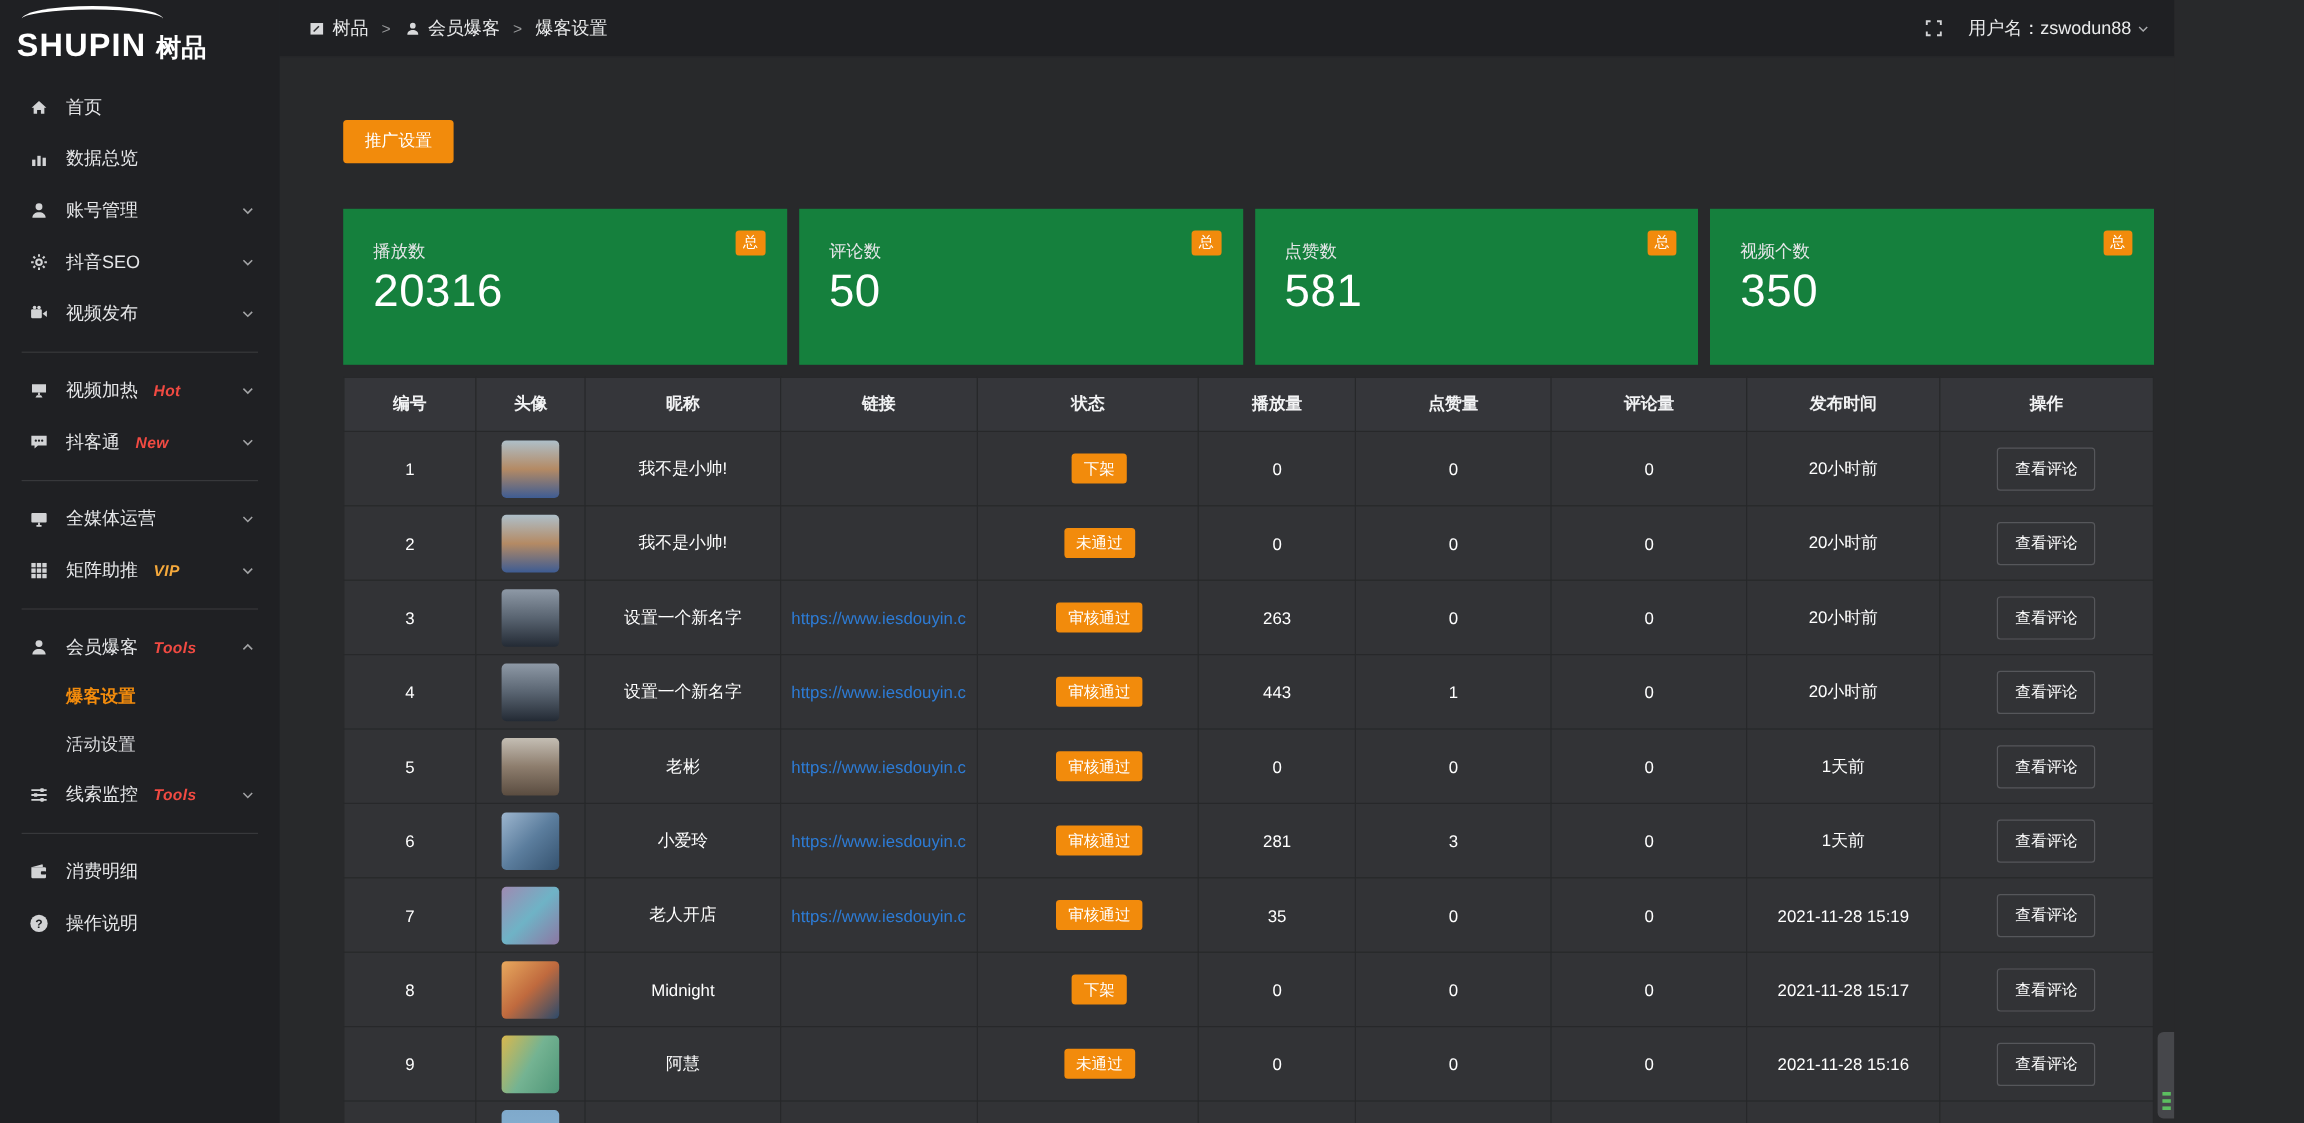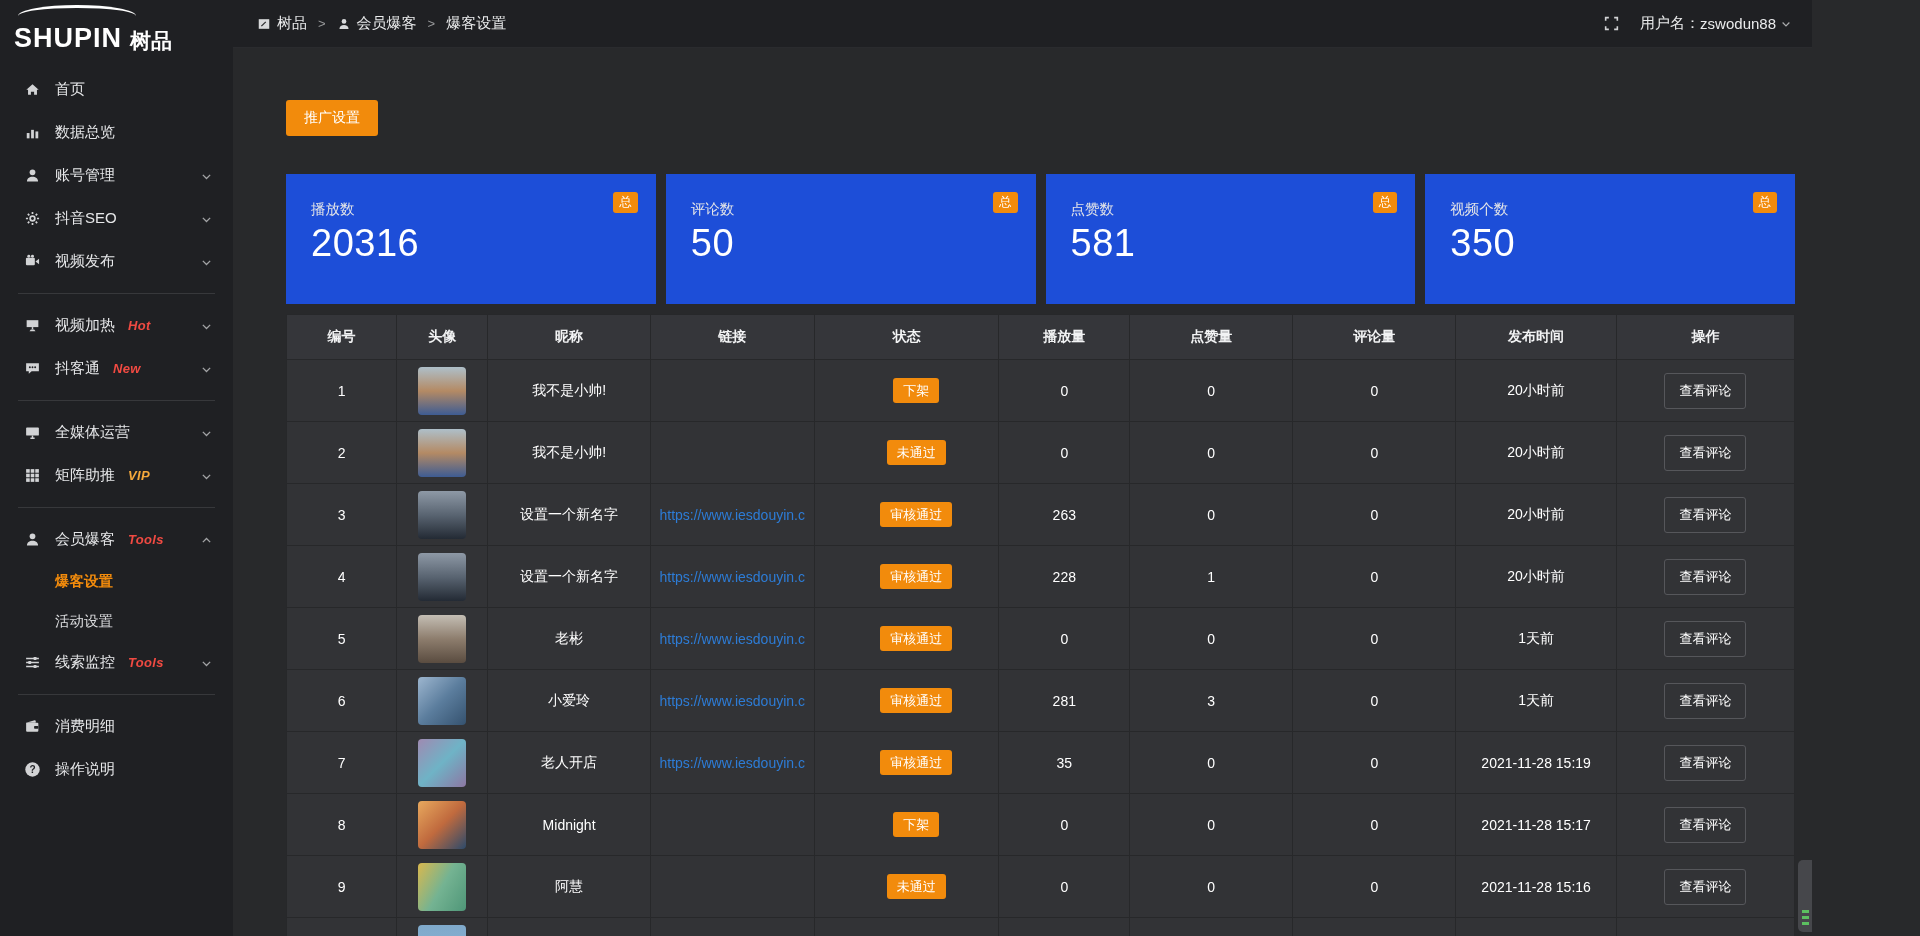--- a/index.html
+++ b/index.html
@@ -39,21 +39,21 @@
   .topbar-right{ margin-left:auto; display:flex; align-items:center; gap:20px; }
   .fullscreen-btn{ width:17px; height:17px; cursor:pointer; display:inline-flex; }
   .fullscreen-btn svg{ width:100%; height:100%; }
   .user-menu{ font-size:15px; color:#eaebec; display:flex; align-items:center; cursor:pointer; }
   .user-chev{ width:12px; height:12px; margin-left:4px; display:inline-flex; opacity:.9; }
   .user-chev svg{ width:100%; height:100%; }
   .content{ flex:1; padding:52px 17px 0 53px; position:relative; }
   .promo-btn{ background:#f28b0c; color:#fff; border:none; font-size:14px; padding:9px 18px; border-radius:3px; cursor:pointer; font-family:Liberation Mono, monospace; }
   
   .stats-row{ display:flex; gap:10px; margin-top:38px; }
-  .stat-card{ flex:1; background:#1d4ed8; height:130px; position:relative; padding:26px 20px 0 25px; }
+  .stat-card{ flex:1; background:#15803d; height:130px; position:relative; padding:26px 20px 0 25px; }
   .stat-label{ font-size:14.5px; color:#e4e5e7; }
   .stat-value{ font-size:38px; color:#fff; margin-top:3px; letter-spacing:.5px; }
   .stat-badge{ position:absolute; top:18px; right:18px; background:#f28b0c; color:#fff; font-size:12.5px; padding:4px 6px; border-radius:3px; line-height:1; }
   
   .table-wrap{ margin-top:10px; }
   table{ width:100%; border-collapse:collapse; table-layout:fixed; background:#323336; }
   th{ height:45px; font-size:14px; font-weight:700; color:#f2f3f4; border:1px solid #27282a; background:#35363a; }
   td{ height:62px; text-align:center; font-size:14px; color:#fff; border:1px solid #27282a; overflow:hidden; }
   .avatar{ width:48px; height:48px; border-radius:4px; margin:0 auto; }
   a.link{ color:#2d7cd6; text-decoration:none; font-size:14px; white-space:nowrap; overflow:hidden; display:block; padding:0 4px; }
@@ -411,21 +411,21 @@
               <tr>
                 <td>4</td>
                 <td>
                   <div class="avatar" style="background: linear-gradient(rgb(142, 153, 166), rgb(89, 100, 113), rgb(35, 42, 52));"></div>
                 </td>
                 <td>设置一个新名字</td>
                 <td>
                   <a class="link" href="#">https://www.iesdouyin.c</a>
                 </td>
                 <td><span class="status-badge">审核通过</span></td>
-                <td>228</td>
+                <td>443</td>
                 <td>1</td>
                 <td>0</td>
                 <td>20小时前</td>
                 <td><button class="action-btn">查看评论</button></td>
               </tr>
               <tr>
                 <td>5</td>
                 <td>
                   <div class="avatar" style="background: linear-gradient(rgb(196, 190, 180), rgb(141, 125, 109), rgb(90, 76, 64));"></div>
                 </td>

